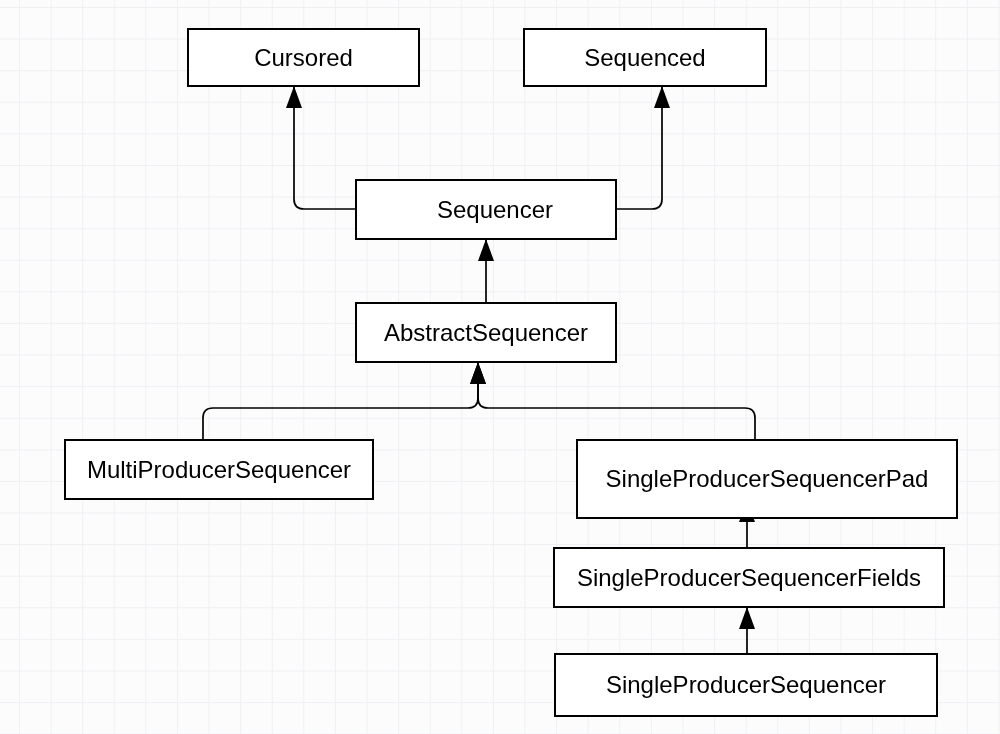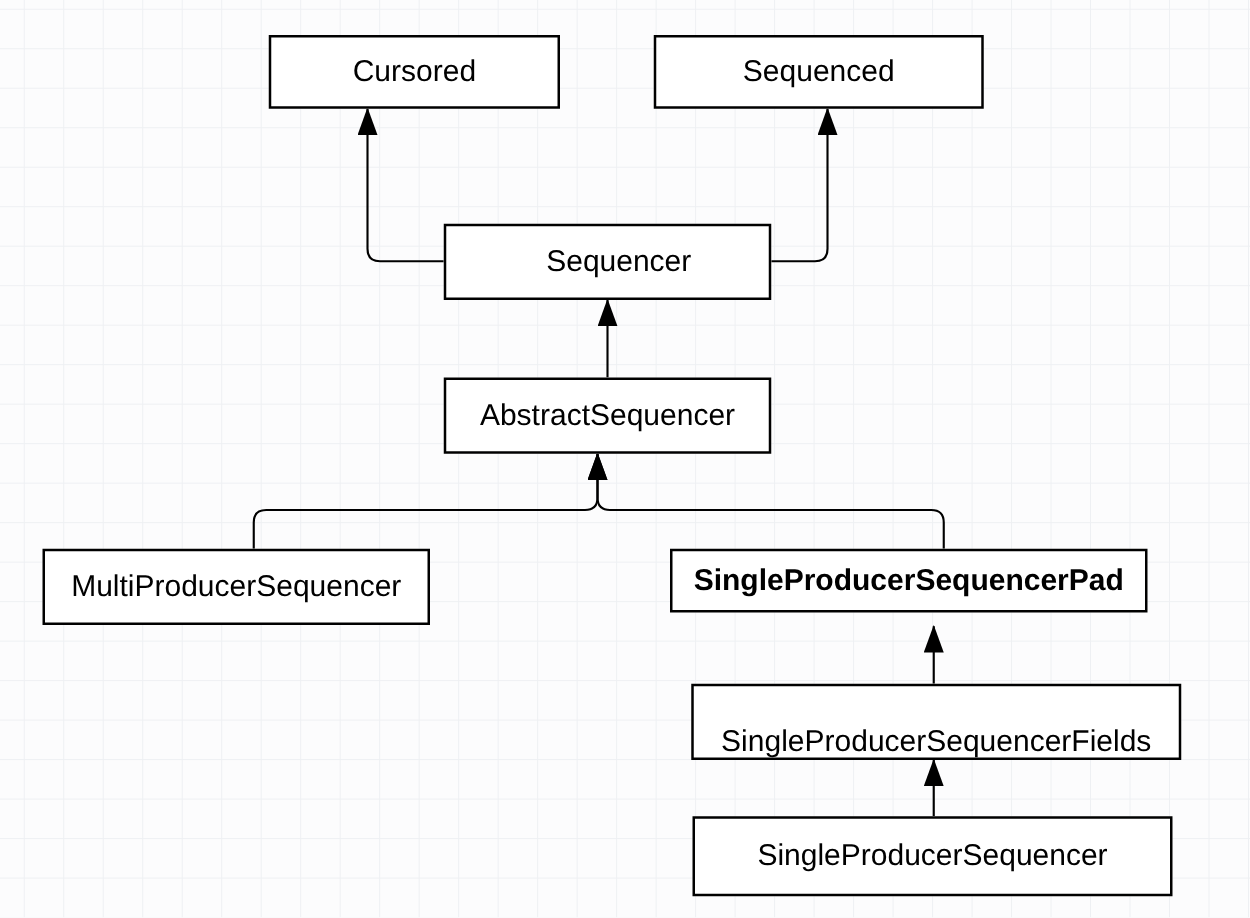--- a/index.html
+++ b/index.html
@@ -55,38 +55,38 @@
         <path d="M 355 209 L 304 209 Q 294 209 294 199 L 294 87" fill="none" stroke="#000000" stroke-width="1.7" marker-end="url(#arrowhead)"></path>
         <path d="M 617 209 L 652 209 Q 662 209 662 199 L 662 87" fill="none" stroke="#000000" stroke-width="1.7" marker-end="url(#arrowhead)"></path>
         <path d="M 486 302 L 486 240" fill="none" stroke="#000000" stroke-width="1.7" marker-end="url(#arrowhead)"></path>
         <path d="M 203 439 L 203 418 Q 203 408 213 408 L 468 408 Q 478 408 478 398 L 478 363" fill="none" stroke="#000000" stroke-width="1.7" marker-end="url(#arrowhead)"></path>
         <path d="M 755 439 L 755 418 Q 755 408 745 408 L 488 408 Q 478 408 478 398 L 478 363" fill="none" stroke="#000000" stroke-width="1.7" marker-end="url(#arrowhead)"></path>
         <path d="M 747 547 L 747 501" fill="none" stroke="#000000" stroke-width="1.7" marker-end="url(#arrowhead)"></path>
         <path d="M 747 653 L 747 608" fill="none" stroke="#000000" stroke-width="1.7" marker-end="url(#arrowhead)"></path>
       </g>
   </svg>
   <div id="node-layer">
-      <div class="node" style="left: 187px; top: 28px; width: 233px; height: 59px; margin-left: 28px;">
+      <div class="node" style="left: 187px; top: 28px; width: 233px; height: 59px;">
         <span>Cursored</span>
       </div>
-      <div class="node" style="left: 523px; top: 28px; width: 264px; height: 59px; text-align: right;">
+      <div class="node" style="left: 523px; top: 28px; width: 244px; height: 59px; text-align: right;">
         <span>Sequenced</span>
       </div>
       <div class="node" style="left: 355px; top: 179px; width: 262px; height: 61px; padding-left: 18px;">
         <span>Sequencer</span>
       </div>
       <div class="node" style="left: 355px; top: 302px; width: 262px; height: 61px; text-align: center;">
         <span>AbstractSequencer</span>
       </div>
-      <div class="node" style="left: 34px; top: 439px; width: 310px; height: 61px;">
+      <div class="node" style="left: 64px; top: 439px; width: 310px; height: 61px;">
         <span>MultiProducerSequencer</span>
       </div>
-      <div class="node" style="left: 536px; top: 439px; width: 382px; height: 51px; font-weight: bold;">
+      <div class="node" style="left: 576px; top: 439px; width: 382px; height: 80px;">
         <span>SingleProducerSequencerPad</span>
       </div>
-      <div class="node" style="left: 553px; top: 547px; width: 392px; height: 61px; align-items: flex-end;">
+      <div class="node" style="left: 553px; top: 547px; width: 392px; height: 61px;">
         <span>SingleProducerSequencerFields</span>
       </div>
       <div class="node" style="left: 554px; top: 653px; width: 384px; height: 64px;">
         <span>SingleProducerSequencer</span>
       </div>
     </div>
 </div>
 
 </body></html>

